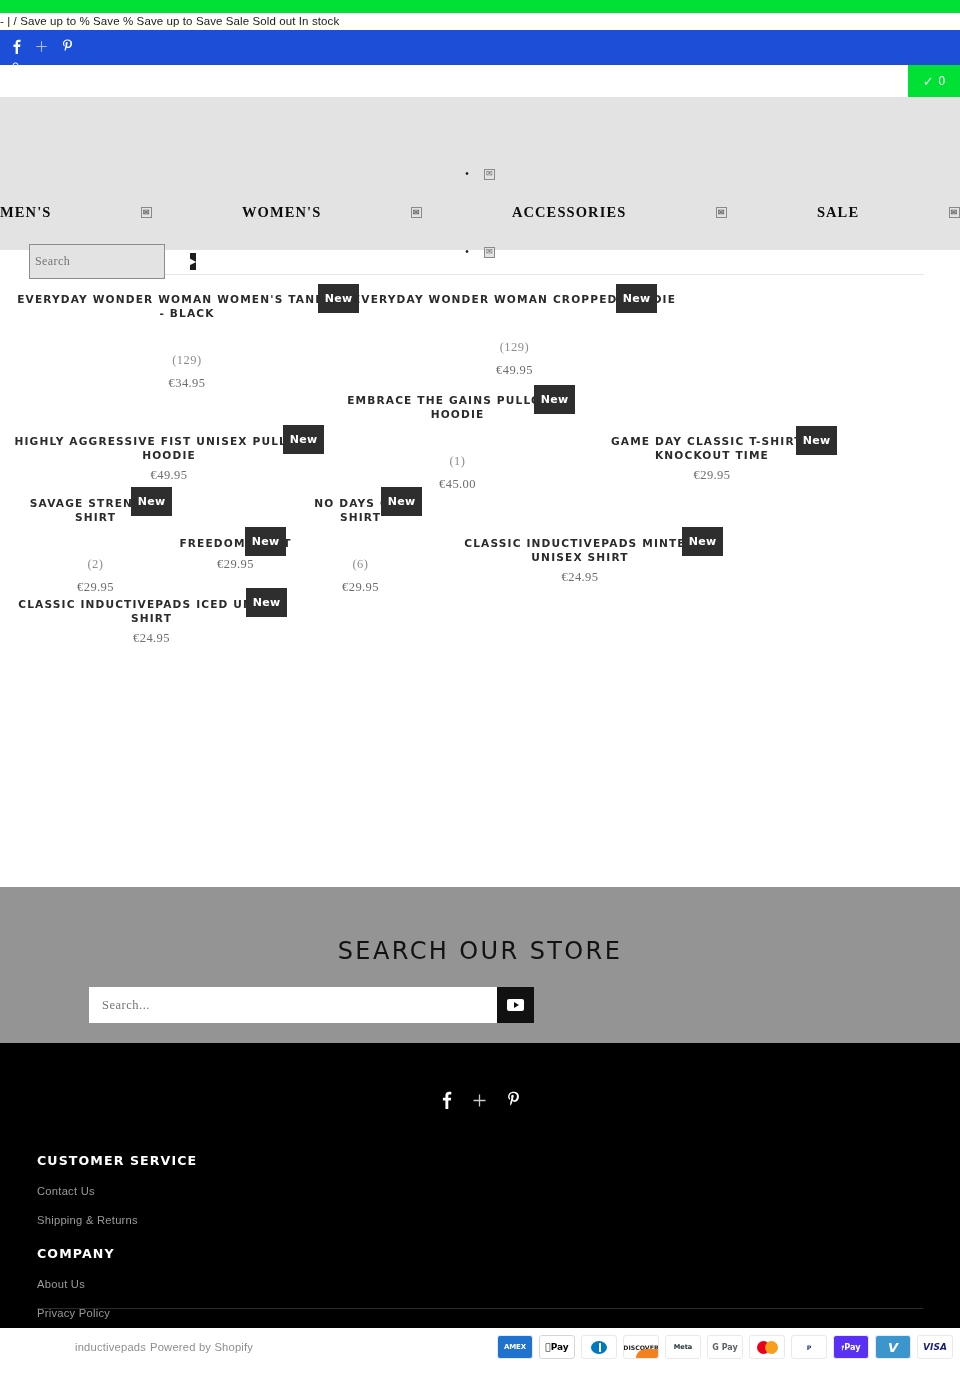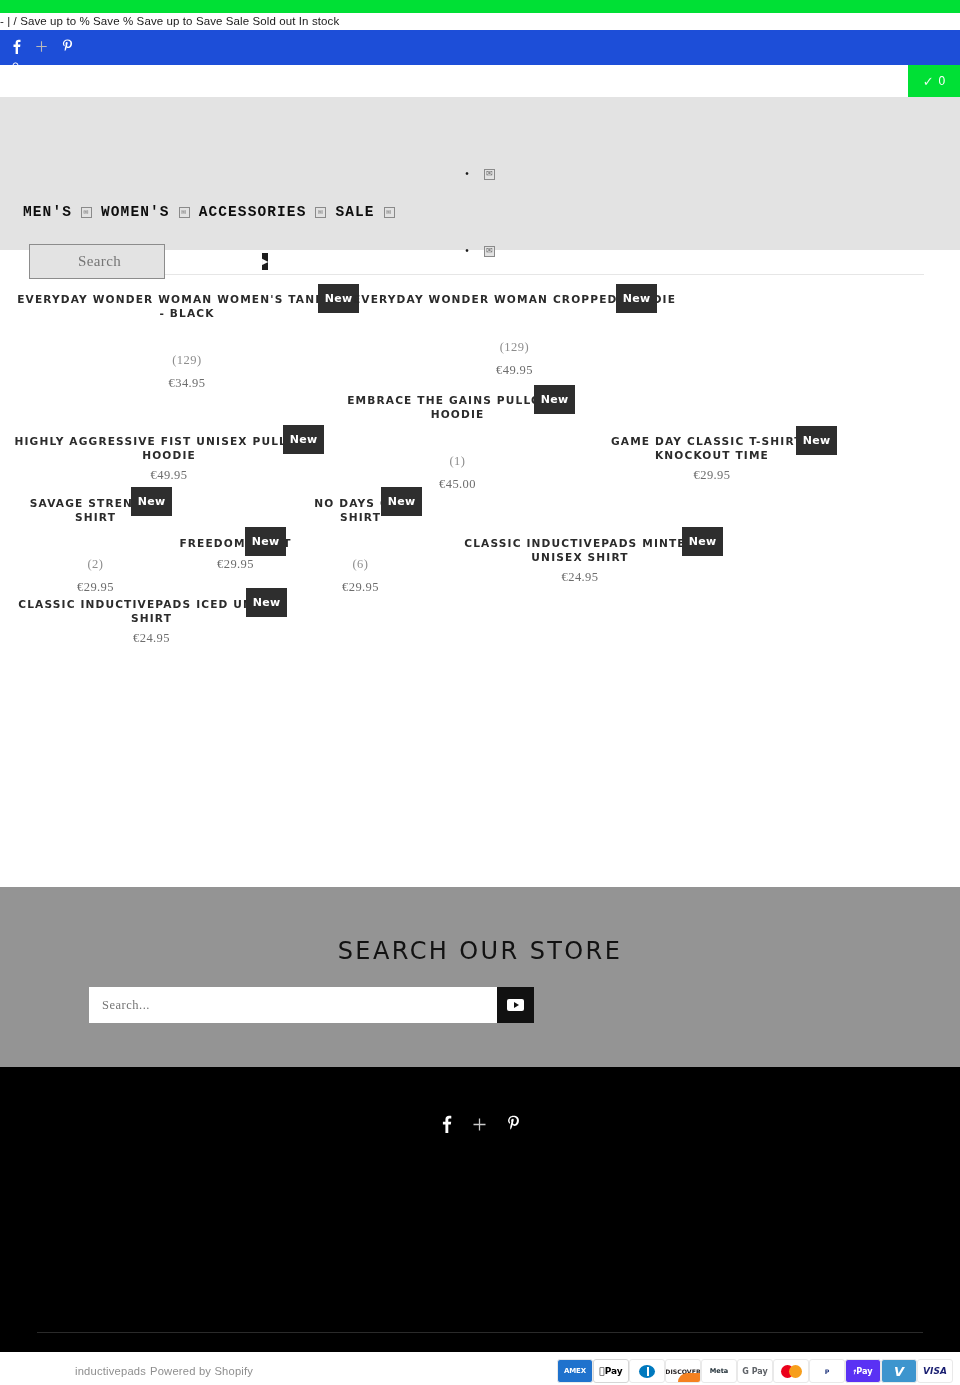--- a/index.html
+++ b/index.html
@@ -57,34 +57,34 @@
   .nav-bullet-row {
     display:flex; justify-content:center; align-items:center; gap:15px; height:20px;
   }
   .nav-bullet-row .bdot { font-size:10px; color:#1a1a1a; line-height:1; }
   .brokenimg {
     display:inline-flex; align-items:center; justify-content:center;
     width:11px; height:11px; border:1px solid #8a8a8a; color:#6a6a6a;
     font-size:8px; line-height:1; background:#e3e3e3;
   }
   .nav-main {
-    display:flex; justify-content:flex-start; align-items:center; gap:9px;
-    font-family:Liberation Mono, monospace; font-weight:bold;
-    font-size:14.5px; letter-spacing:1.1px; color:#0d0d0d;margin-left:23px;
+    display:flex; justify-content:space-between; align-items:center; gap:9px;
+    font-family:Liberation Serif, serif; font-weight:bold;
+    font-size:14.5px; letter-spacing:1.1px; color:#0d0d0d;
   }
   .nav-main .nitem { cursor:pointer; }
   .hdr-search {
     position:absolute; left:29px; top:147px; width:136px; height:35px;
     background:#e3e3e3; border:1px solid #8c8c8c; display:flex; align-items:center;
     z-index:6;
   }
   .hdr-search input {
     border:0; background:transparent; outline:none; flex:1;
-    font-family:"Liberation Serif", serif; font-size:15px; color:#222;
-    padding-left:11px; letter-spacing:.4px;margin-left:37px;
+    font-family:"Liberation Serif", serif; font-size:12px; color:#222;
+    padding-left:5px; letter-spacing:.4px;
   }
   .hdr-search .sbtn {
     width:17px; height:17px; background:#1d1d1d; color:#fff; margin-right:16px;
     display:flex; align-items:center; justify-content:center; font-size:8px;
   }
 
   
   .main { position:relative; background:#ffffff; height:613px; }
   .page-title {
     text-align:center; font-family:"DejaVu Sans", sans-serif; font-weight:400;
@@ -109,21 +109,21 @@
   }
   .prod .pprice.tight { margin-top:6px; }
   .badge-new {
     position:absolute; background:#2e2e2e; color:#ffffff;
     font-family:"DejaVu Sans", sans-serif; font-weight:bold;
     font-size:11px; letter-spacing:.3px;
     width:41px; height:29px; display:flex; align-items:center; justify-content:center;
   }
 
   
-  .store-search { background:#949494; height:180px; position:relative; }
+  .store-search { background:#949494; height:156px; position:relative; }
   .store-search h2 {
     text-align:center; font-family:"DejaVu Sans", sans-serif; font-weight:400;
     font-size:24px; letter-spacing:2.4px; color:#121212; padding-top:50px;
   }
   .ss-form {
     position:absolute; left:44px; top:100px; width:490px; height:36px; display:flex;padding-left:45px;
   }
   .ss-form input {
     flex:1; border:0; outline:none; background:#fff;
     font-family:"Liberation Serif", serif; font-size:12.5px; color:#2d2d2d;
@@ -160,21 +160,21 @@
 
   
   .bottom-bar {
     background:#ffffff; height:38px; position:relative; display:flex; align-items:center;
   }
   .copy {
     position:absolute; left:75px; font-family:"Liberation Sans", sans-serif;
     font-size:11.2px; color:#8e8e8e; letter-spacing:.2px;
   }
   .copy .sep { display:inline-block; width:4px; }
-  .pays { position:absolute; right:7px; display:flex; gap:0; align-items:center; }
+  .pays { position:absolute; right:7px; display:flex; gap:6px; align-items:center; }
   .pay {
     width:36px; height:24px; border-radius:3px; background:#fff;
     display:flex; align-items:center; justify-content:center;
     font-family:"DejaVu Sans", sans-serif; font-weight:bold; font-size:6.3px;
     border:1px solid #e9e9e9; overflow:hidden; letter-spacing:0px;
   }
   .pay.amex { background:#1f72cd; color:#fff; font-size:7px; letter-spacing:-.2px; }
   .pay.apay { background:#fff; color:#000; font-size:9px; border:1px solid #d6d6d6; }
   .pay.diners { background:#fff; }
   .pay.discover { background:#fff; color:#231f20; font-size:6.2px; position:relative; }
@@ -362,20 +362,28 @@
           <path fill="none" stroke="#c9c9c9" stroke-width="1.1" d="M6.5 1.3v10.4M1.3 6.5h10.4"></path>
         </svg>
     </span>
     <span class="sico">
       <svg width="13" height="18" viewBox="0 0 11 15">
           <path fill="currentColor" d="M5.6.6C2.6.6.9 2.5.9 4.6c0 1 .5 2.2 1.4 2.6.1.1.2 0 .2-.1l.2-.7c0-.1 0-.2-.1-.2-.3-.4-.5-1-.5-1.6 0-1.6 1.2-3.1 3.3-3.1 1.8 0 3 1.1 3 2.7 0 2-.9 3.6-2.2 3.6-.7 0-1.2-.6-1.1-1.3.2-.9.6-1.8.6-2.4 0-.6-.3-1-.9-1-.7 0-1.3.7-1.3 1.7 0 .6.2 1 .2 1l-.9 3.8c-.2 1.1 0 2.4 0 2.5s.1.1.2 0c.1-.1.9-1.1 1.2-2.1l.5-1.8c.3.5.9.9 1.7.9 2.2 0 3.7-2 3.7-4.6C10.1 2.3 8.4.6 5.6.6z"></path>
         </svg>
     </span>
   </div>
 
+  <div class="f-cols">
+    <div class="f-h">CUSTOMER SERVICE</div>
+    <div class="f-link">Contact Us</div>
+    <div class="f-link">Shipping &amp; Returns</div>
+    <div class="f-h second">COMPANY</div>
+    <div class="f-link">About Us</div>
+    <div class="f-link">Privacy Policy</div>
+  </div>
   <div class="f-rule"></div>
 </div>
 
 <div class="bottom-bar">
   <div class="copy">
     <span>inductivepads</span><span class="sep"></span><span>Powered by Shopify</span>
   </div>
 
   <div class="pays">
     <span class="pay amex">AMEX</span>

